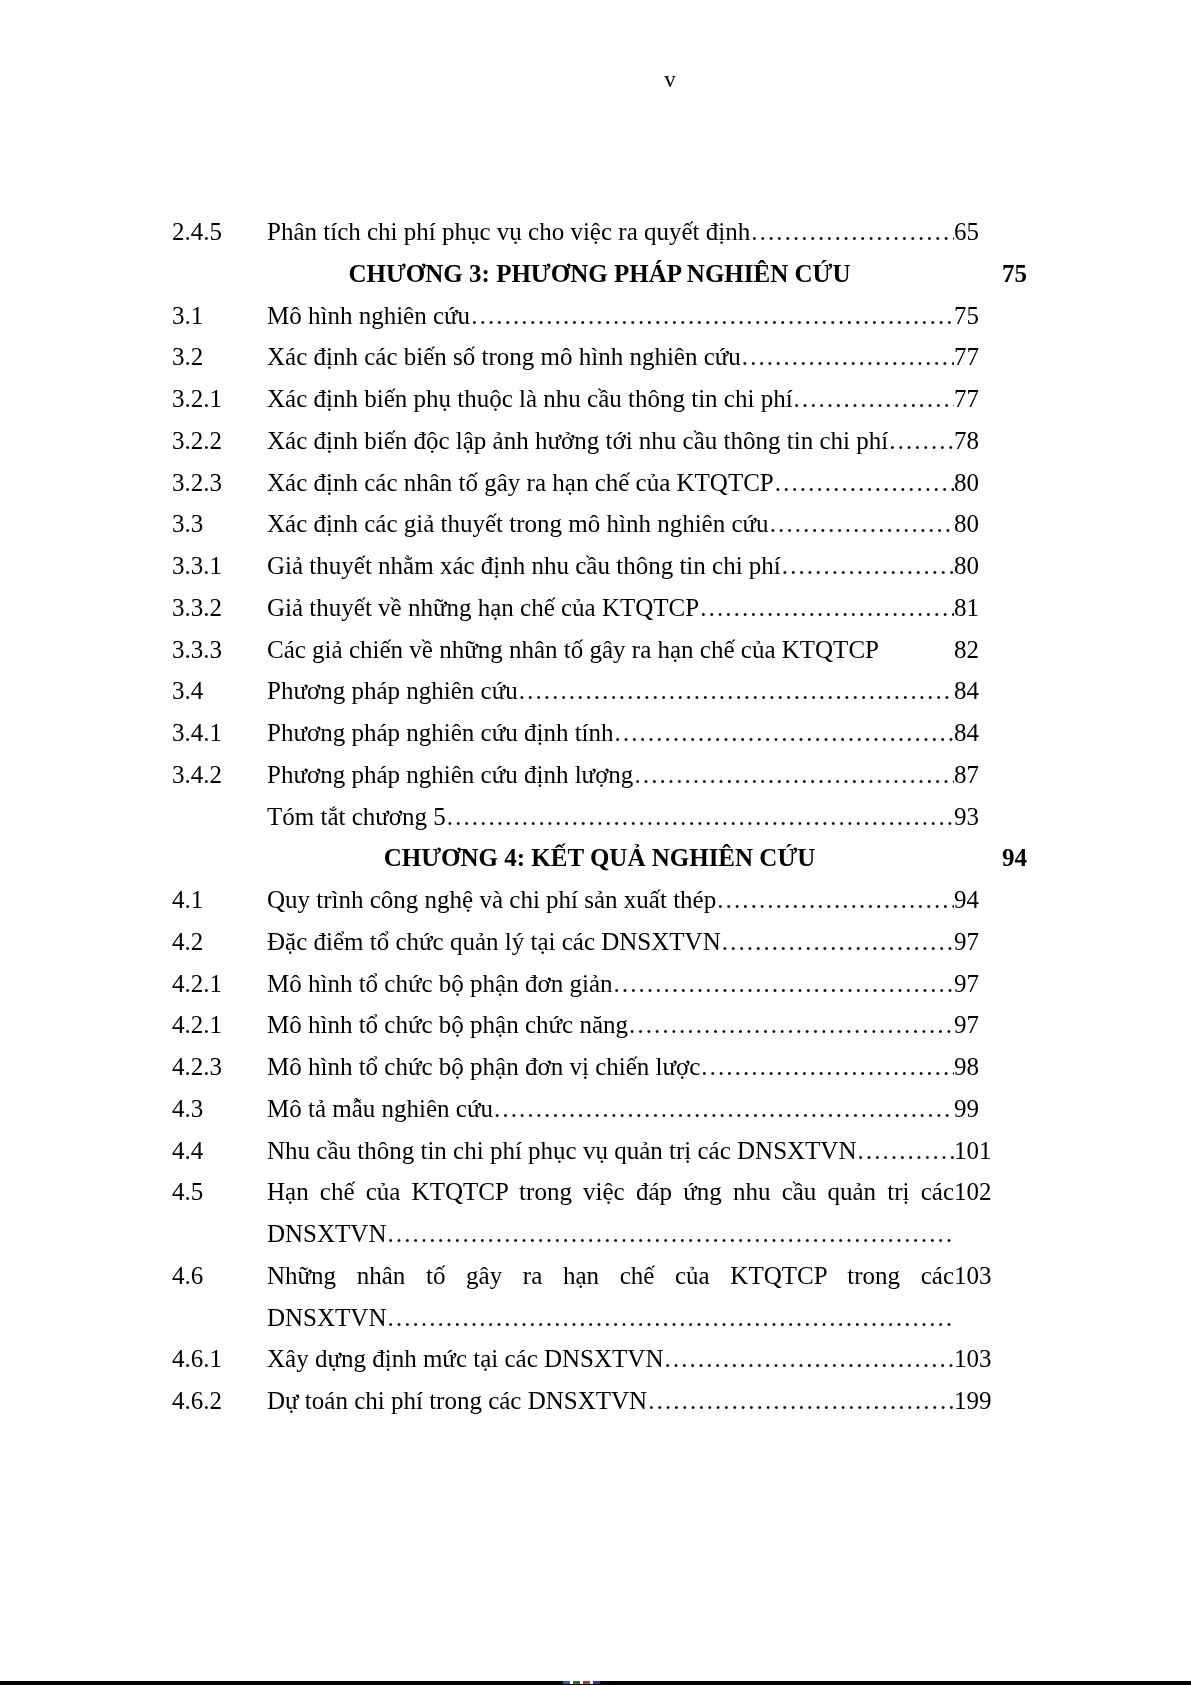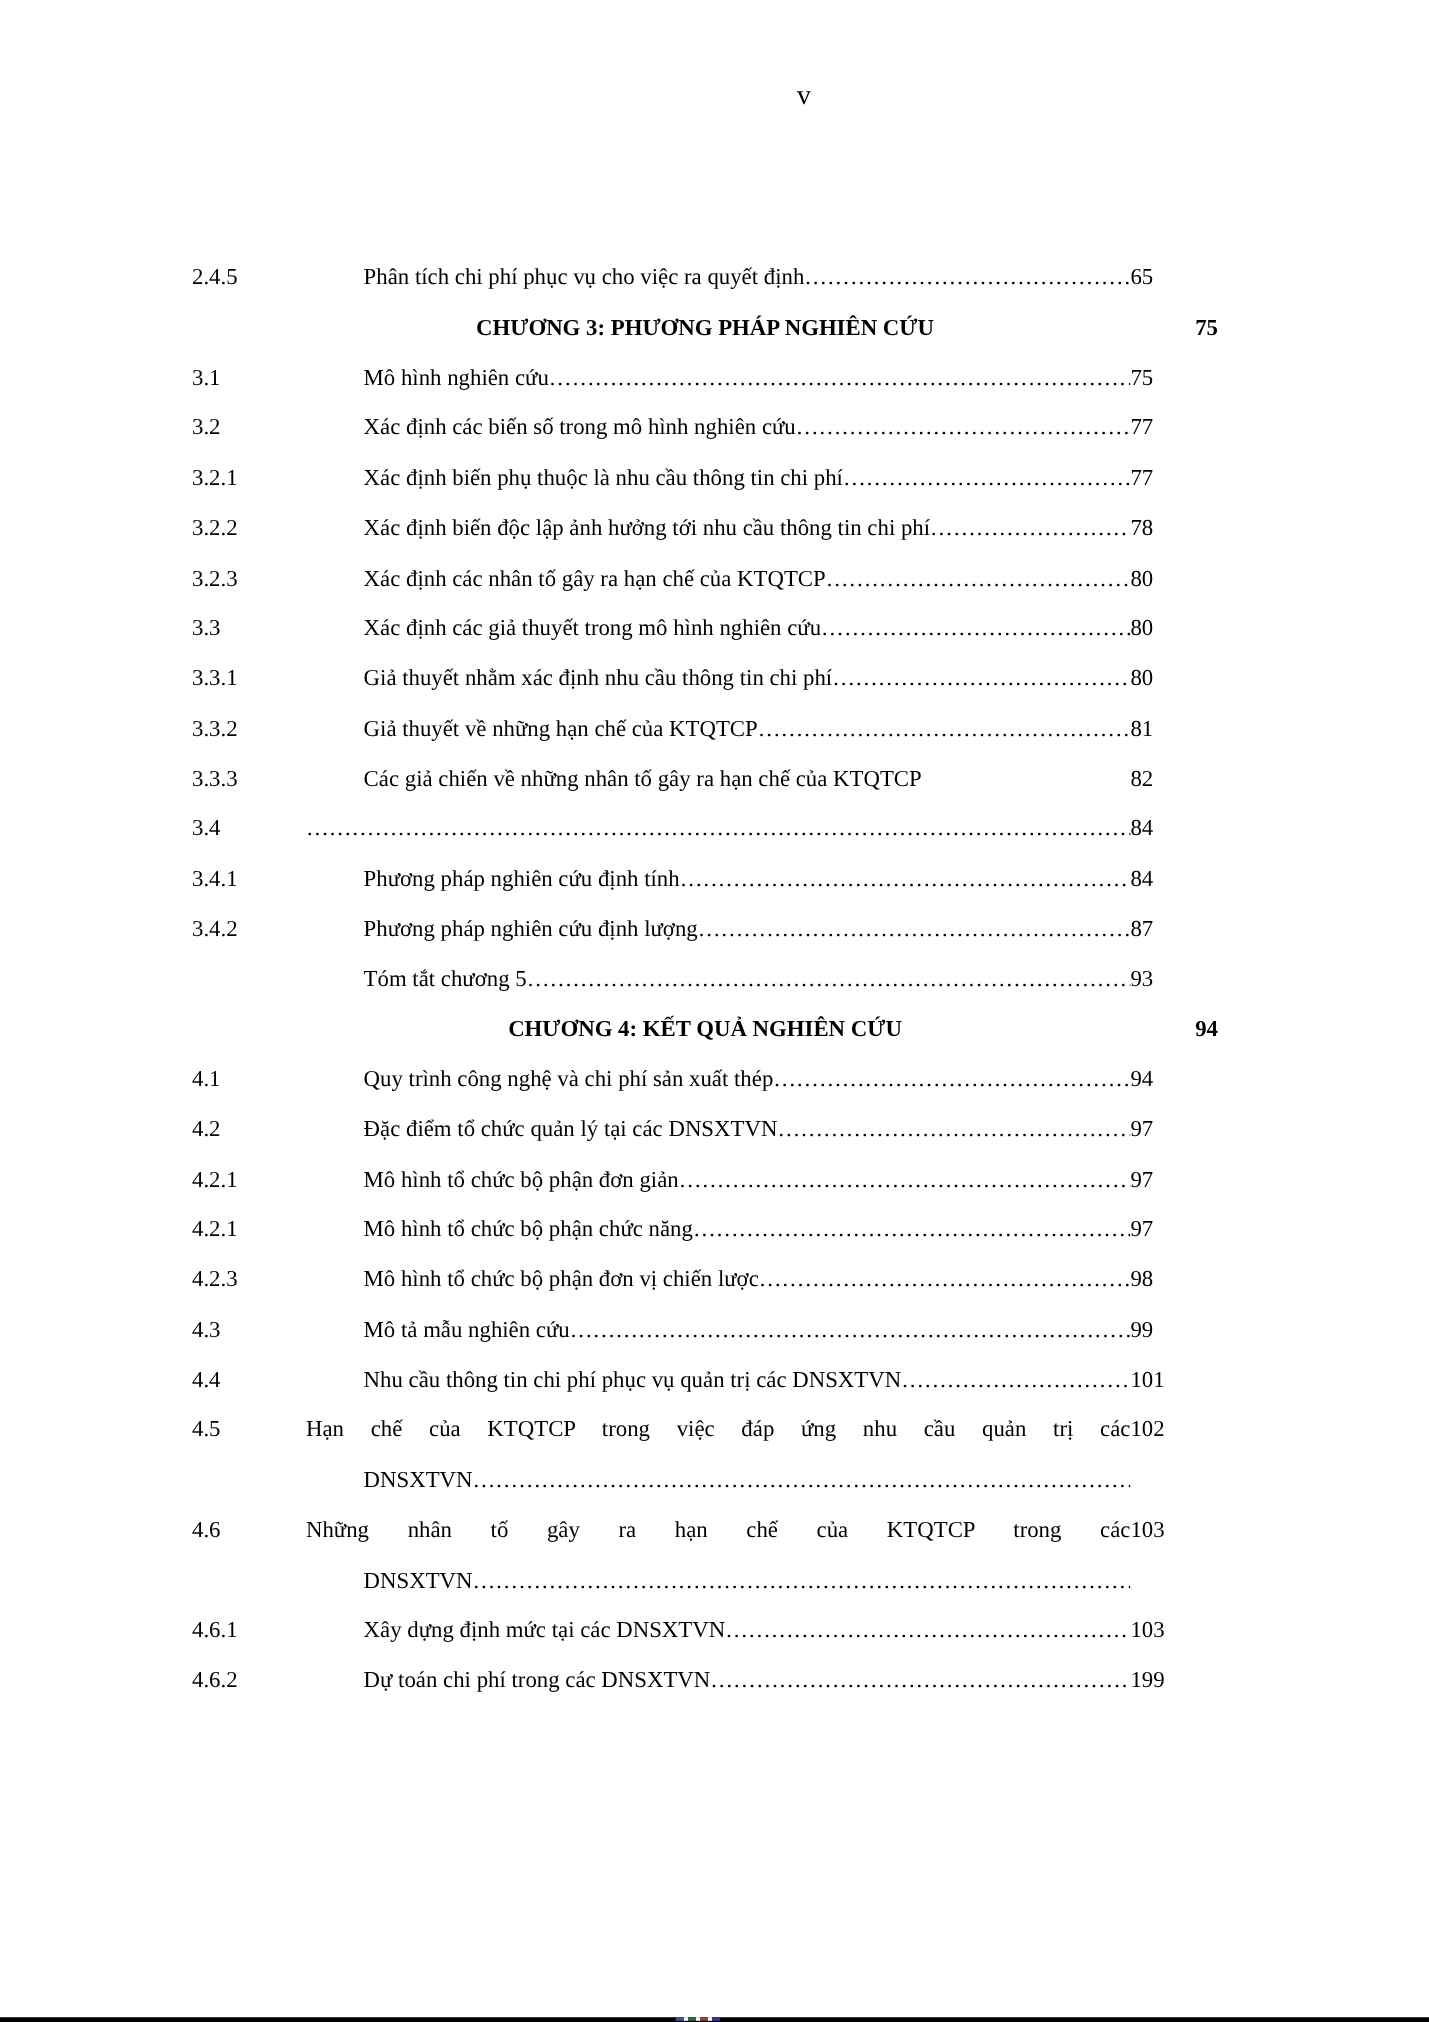--- a/index.html
+++ b/index.html
@@ -10,27 +10,27 @@
     overflow:hidden;
     font-family:"Liberation Serif","DejaVu Serif",serif;
     color:#000;
     margin:0 auto;
   }
   .folio{
     position:absolute;top:66px;left:640px;width:60px;
     text-align:center;font-size:23px;line-height:1.2;
   }
   .toc{
-    position:absolute;left:160px;top:211px;width:855px;
-    font-size:19px;line-height:41.75px;
+    position:absolute;left:172px;top:211px;width:855px;
+    font-size:25px;line-height:41.75px;
   }
   .row{display:flex;align-items:baseline;}
   .num{flex:0 0 95px;white-space:nowrap;overflow:hidden;}
   .title{flex:1 1 auto;display:flex;overflow:hidden;white-space:nowrap;min-width:0;}
-  .title .t{flex:0 0 auto;margin-left:48px;}
+  .title .t{flex:0 0 auto;}
   .leader{flex:1 1 auto;overflow:hidden;white-space:nowrap;min-width:0;}
   .pg{flex:0 0 73px;text-align:left;white-space:nowrap;}
   .row.chapter{display:block;position:relative;font-weight:bold;text-align:center;}
   .row.chapter .pg{position:absolute;right:0;top:0;}
   .jtitle{flex:1 1 auto;min-width:0;text-align:justify;text-align-last:justify;overflow:hidden;}
   .edge-bar{position:absolute;left:0;right:0;bottom:0;height:4px;background:#000;}
   .edge-specks{
     position:absolute;bottom:1px;left:563px;width:52px;height:3px;
     background:linear-gradient(90deg,
       #3b56a0 0 7px,#ffffff 7px 10px,#2c6b33 10px 17px,#ffffff 17px 20px,
@@ -119,20 +119,21 @@
       <div class="row">
         <span class="num">3.3.3</span>
         <span class="title">
           <span class="t">Các giả chiến về những nhân tố gây ra hạn chế của KTQTCP</span>
         </span>
         <span class="pg">82</span>
       </div>
       <div class="row">
         <span class="num">3.4</span>
         <span class="title">
+          <span class="t">Phương pháp nghiên cứu</span>
           <span class="leader">………………………………………………………………………………………………………………………………</span>
         </span>
         <span class="pg">84</span>
       </div>
       <div class="row">
         <span class="num">3.4.1</span>
         <span class="title">
           <span class="t">Phương pháp nghiên cứu định tính</span>
           <span class="leader">………………………………………………………………………………………………………………………………</span>
         </span>

